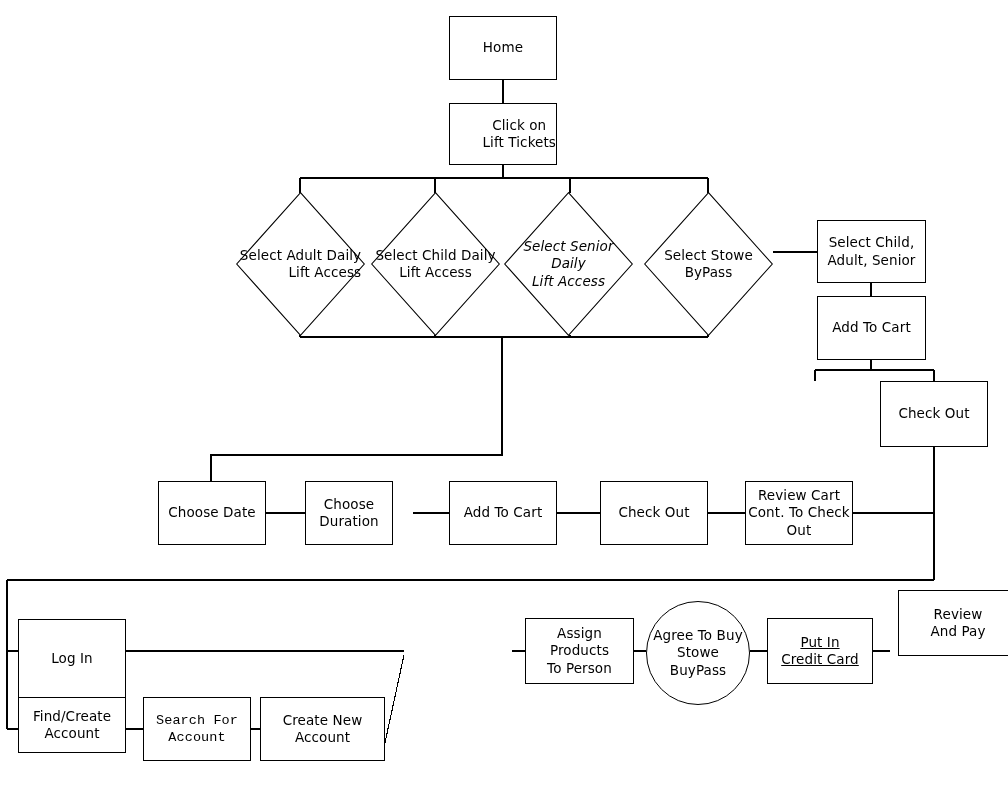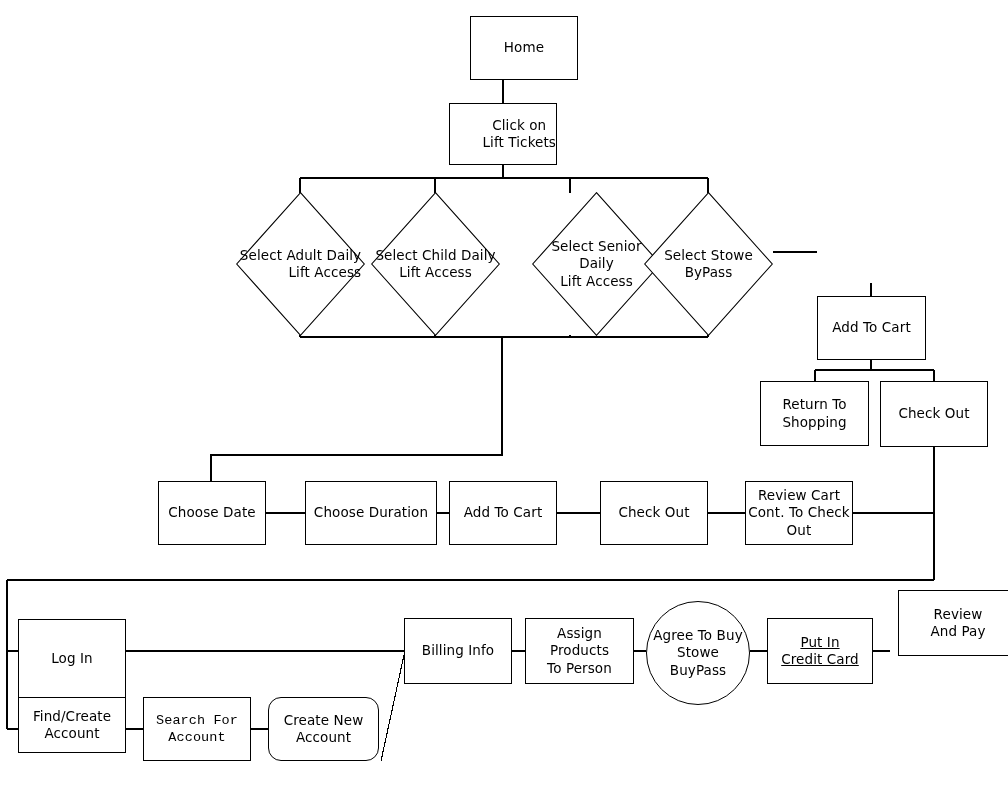--- a/index.html
+++ b/index.html
@@ -112,21 +112,21 @@
       <path d="M 126,729 L 143,729"></path>
       <path d="M 251,729 L 272,729"></path>
       <path d="M 381,761 L 404,655"></path>
       <path d="M 512,651 L 525,651"></path>
       <path d="M 634,651 L 646,651"></path>
       <path d="M 750,651 L 767,651"></path>
       <path d="M 873,651 L 890,651"></path>
     </g>
   </svg>
 
-  <div class="node box" style="left:449px;top:16px;width:108px;height:64px;margin-left:21px;">
+  <div class="node box" style="left:449px;top:16px;width:108px;height:64px;">
     <span>Home</span>
   </div>
 
   <div class="node box" style="left:449px;top:103px;width:108px;height:62px;justify-content:flex-end;">
     <span>Click on
 Lift Tickets</span>
   </div>
 
   <div class="node diamond" style="left:236px;top:192px;width:129px;height:144px;text-align:right;">
     <svg class="diamond-shape" viewBox="0 0 129 144" preserveAspectRatio="none">
@@ -137,55 +137,55 @@
   </div>
 
   <div class="node diamond" style="left:371px;top:192px;width:129px;height:144px;">
     <svg class="diamond-shape" viewBox="0 0 129 144" preserveAspectRatio="none">
       <polygon points="64.5,0.7 128.3,72 64.5,143.3 0.7,72" fill="#ffffff" stroke="#000000" stroke-width="1.1" vector-effect="non-scaling-stroke"></polygon>
     </svg>
     <span class="diamond-label">Select Child Daily
 Lift Access</span>
   </div>
 
-  <div class="node diamond" style="left:532px;top:192px;width:129px;height:144px;">
+  <div class="node diamond" style="left:504px;top:192px;width:129px;height:144px;font-style:italic;">
     <svg class="diamond-shape" viewBox="0 0 129 144" preserveAspectRatio="none">
       <polygon points="64.5,0.7 128.3,72 64.5,143.3 0.7,72" fill="#ffffff" stroke="#000000" stroke-width="1.1" vector-effect="non-scaling-stroke"></polygon>
     </svg>
     <span class="diamond-label">Select Senior Daily
 Lift Access</span>
   </div>
 
   <div class="node diamond" style="left:644px;top:192px;width:129px;height:144px;">
     <svg class="diamond-shape" viewBox="0 0 129 144" preserveAspectRatio="none">
       <polygon points="64.5,0.7 128.3,72 64.5,143.3 0.7,72" fill="#ffffff" stroke="#000000" stroke-width="1.1" vector-effect="non-scaling-stroke"></polygon>
     </svg>
     <span class="diamond-label">Select Stowe
 ByPass</span>
   </div>
 
+  <div class="node box" style="left:817px;top:220px;width:109px;height:63px;">
+    <span>Select Child,
+Adult, Senior</span>
+  </div>
 
   <div class="node box" style="left:817px;top:296px;width:109px;height:64px;">
     <span>Add To Cart</span>
   </div>
 
-  <div class="node box" style="left:760px;top:381px;width:109px;height:65px;">
-    <span>Return To
-Shopping</span>
-  </div>
 
   <div class="node box" style="left:880px;top:381px;width:108px;height:66px;">
     <span>Check Out</span>
   </div>
 
   <div class="node box" style="left:158px;top:481px;width:108px;height:64px;">
     <span>Choose Date</span>
   </div>
 
-  <div class="node box" style="left:305px;top:481px;width:132px;height:64px;">
+  <div class="node box" style="left:305px;top:481px;width:88px;height:64px;">
     <span>Choose Duration</span>
   </div>
 
   <div class="node box" style="left:449px;top:481px;width:108px;height:64px;">
     <span>Add To Cart</span>
   </div>
 
   <div class="node box" style="left:600px;top:481px;width:108px;height:64px;">
     <span>Check Out</span>
   </div>
@@ -202,28 +202,25 @@
   <div class="node box" style="left:18px;top:697px;width:108px;height:56px;">
     <span>Find/Create
 Account</span>
   </div>
 
   <div class="node box" style="left:143px;top:697px;width:108px;height:64px;font-family:Liberation Mono, monospace;">
     <span>Search For
 Account</span>
   </div>
 
-  <div class="node box" style="left:268px;top:697px;width:111px;height:64px;border-radius:13px;">
+  <div class="node box" style="left:260px;top:697px;width:125px;height:64px;">
     <span>Create New
 Account</span>
   </div>
 
-  <div class="node box" style="left:404px;top:618px;width:108px;height:66px;">
-    <span>Billing Info</span>
-  </div>
 
   <div class="node box" style="left:525px;top:618px;width:109px;height:66px;">
     <span>Assign Products
 To Person</span>
   </div>
 
   <div class="node circle" style="left:646px;top:601px;width:104px;height:104px;">
     <span>Agree To Buy
 Stowe BuyPass</span>
   </div>

